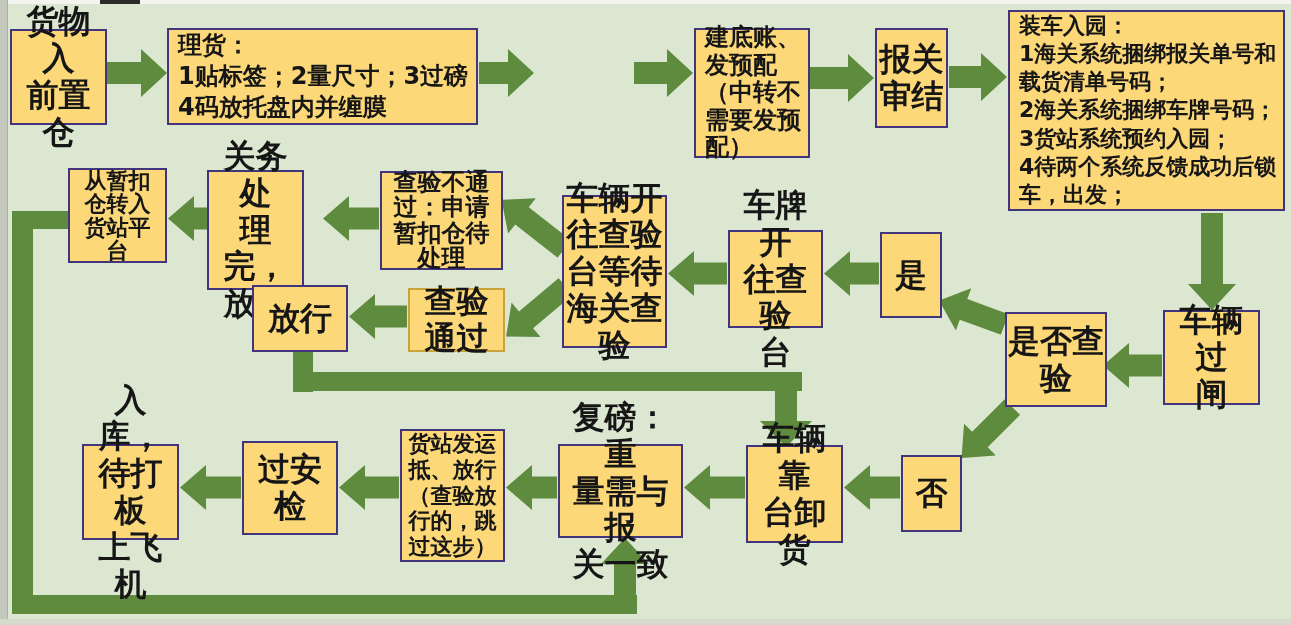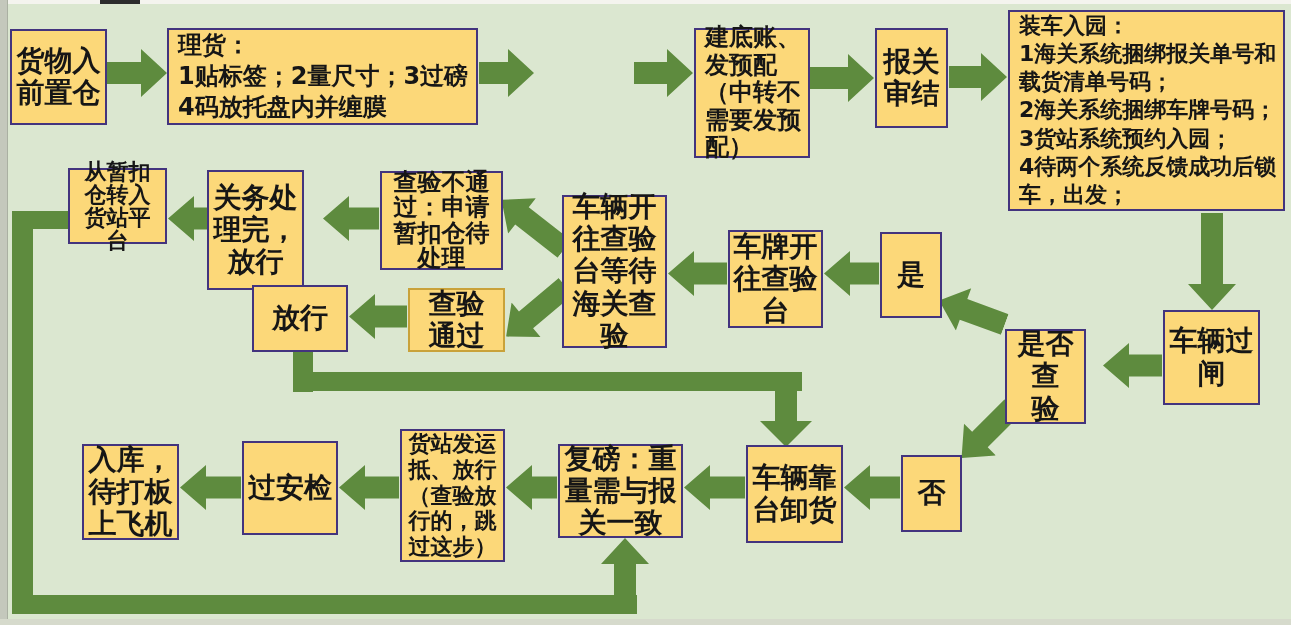--- a/index.html
+++ b/index.html
@@ -5,21 +5,21 @@
   html,body{margin:0;padding:0;background:#888;}
   .stage{
     position:relative;width:1291px;height:625px;overflow:hidden;
     background:#dbe7d0;
     font-family:"DejaVu Sans","Liberation Sans",sans-serif;
   }
   .strip{position:absolute;}
   .node{
     position:absolute;box-sizing:border-box;
     background:#fcd879;border:2px solid #43347e;
-    color:#161616;font-weight:bold;font-size:28px;line-height:1.15;
+    color:#161616;font-weight:bold;font-size:32px;line-height:1.15;
     display:flex;align-items:center;justify-content:center;
     text-align:center;white-space:pre-line;
   }
   .node.la{justify-content:flex-start;text-align:left;padding:2px 4px 2px 9px;}
   .node.gold{border-color:#c9a23a;}
   .f22{font-size:22px;}
   .f23{font-size:24px;}
   .lh105{line-height:1.05;}
   .lh118{line-height:1.18;}
   .lh128{line-height:1.28;}
@@ -86,41 +86,41 @@
   <div class="node" style="left:875px;top:28px;width:73px;height:100px;">报关
 审结</div>
   <div class="node la f22 lh128" style="left:1008px;top:10px;width:277px;height:201px;">装车入园：
 1海关系统捆绑报关单号和
 载货清单号码；
 2海关系统捆绑车牌号码；
 3货站系统预约入园；
 4待两个系统反馈成功后锁
 车，出发；</div>
 
-  <div class="node f22 lh105" style="left:68px;top:168px;width:99px;height:76px;">从暂扣
+  <div class="node f22 lh105" style="left:68px;top:168px;width:99px;height:95px;">从暂扣
 仓转入
 货站平
 台</div>
   <div class="node" style="left:207px;top:170px;width:97px;height:120px;">关务处
 理完，
 放行</div>
   <div class="node f23 lh105" style="left:380px;top:171px;width:123px;height:99px;">查验不通
 过：申请
 暂扣仓待
 处理</div>
   <div class="node" style="left:562px;top:195px;width:105px;height:153px;">车辆开
 往查验
 台等待
 海关查
 验</div>
   <div class="node" style="left:728px;top:230px;width:95px;height:98px;">车牌开
 往查验
 台</div>
   <div class="node" style="left:880px;top:232px;width:62px;height:86px;">是</div>
-  <div class="node" style="left:1005px;top:329px;width:81px;height:95px;">是否查
+  <div class="node" style="left:1005px;top:312px;width:102px;height:95px;">是否查
 验</div>
   <div class="node" style="left:1163px;top:310px;width:97px;height:95px;">车辆过
 闸</div>
   <div class="node" style="left:252px;top:285px;width:96px;height:67px;">放行</div>
   <div class="node gold" style="left:408px;top:288px;width:97px;height:64px;">查验
 通过</div>
 
   <div class="node" style="left:901px;top:455px;width:61px;height:77px;">否</div>
   <div class="node" style="left:746px;top:445px;width:97px;height:98px;font-family:Liberation Serif, serif;">车辆靠
 台卸货</div>

